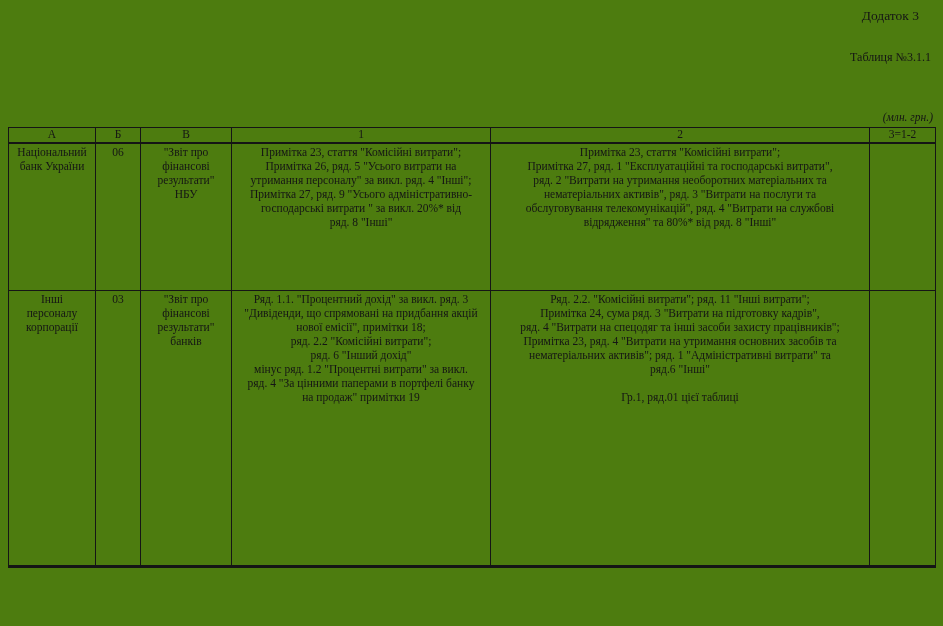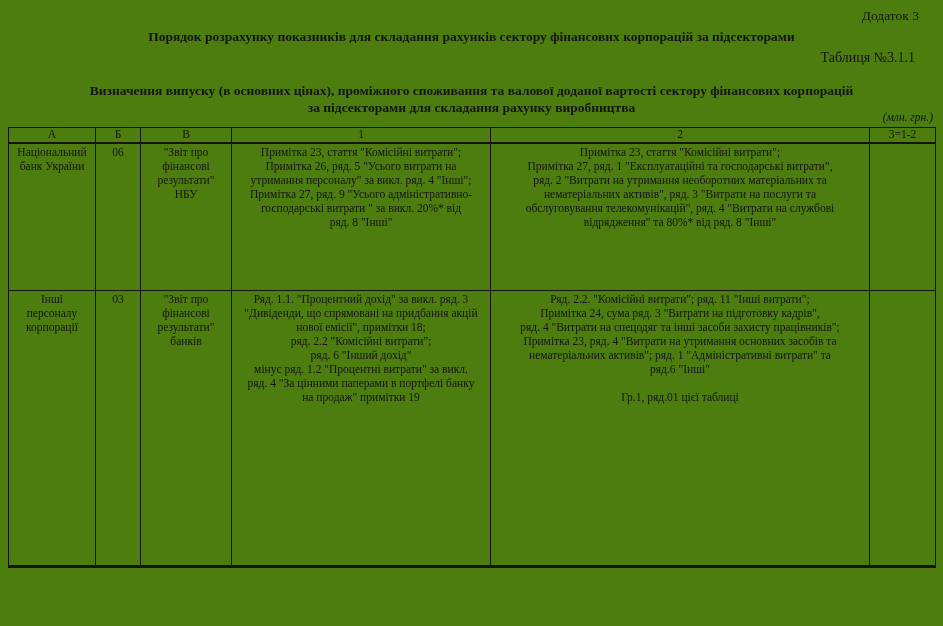--- a/index.html
+++ b/index.html
@@ -8,21 +8,21 @@
     font-family:Liberation Serif, serif; color:#151515; overflow:hidden;
   }
   .appendix {
     position:absolute; top:8px; right:24px; font-size:13.5px;
   }
   .doc-title {
     position:absolute; top:29px; left:0; right:0; text-align:center;
     font-size:13.5px; font-weight:bold;
   }
   .table-label {
-    position:absolute; top:50px; right:28px; font-size:14px;
+    position:absolute; top:50px; right:12px; font-size:12px;
   }
   .doc-subtitle {
     position:absolute; top:82px; left:0; right:0; text-align:center;
     font-size:13.5px; font-weight:bold; line-height:17px; white-space:pre-line;
   }
   .units {
     position:absolute; top:111px; right:10px; font-size:11.5px; font-style:italic;text-align:right;
   }
   table.main {
     position:absolute; left:8px; top:127px; width:927px;
@@ -41,26 +41,23 @@
   tr.data-row-2 { height:276px; }
   td.sector-cell { text-align:left; padding-left:3px; }
 </style>
 </head>
 <body>
 
 <div class="page">
 
   <div class="appendix">Додаток 3</div>
 
-  <div class="doc-title">Порядок розрахунку показників для складання рахунків сектору фінансових корпорацій за підсекторами</div>
 
   <div class="table-label">Таблиця №3.1.1</div>
 
-  <div class="doc-subtitle">Визначення випуску (в основних цінах), проміжного споживання та валової доданої вартості сектору фінансових корпорацій
-за підсекторами для складання рахунку виробництва</div>
 
   <div class="units">(млн. грн.)</div>
 
   <table class="main">
     <colgroup>
       <col style="width:87px">
         <col style="width:45px">
         <col style="width:91px">
       <col style="width:259px">
         <col style="width:379px">

